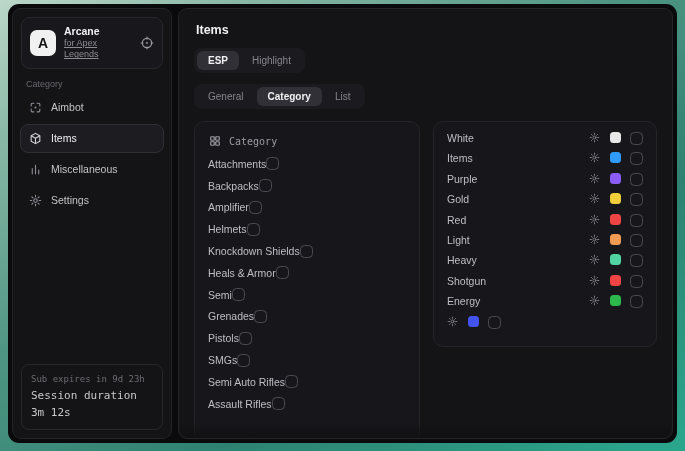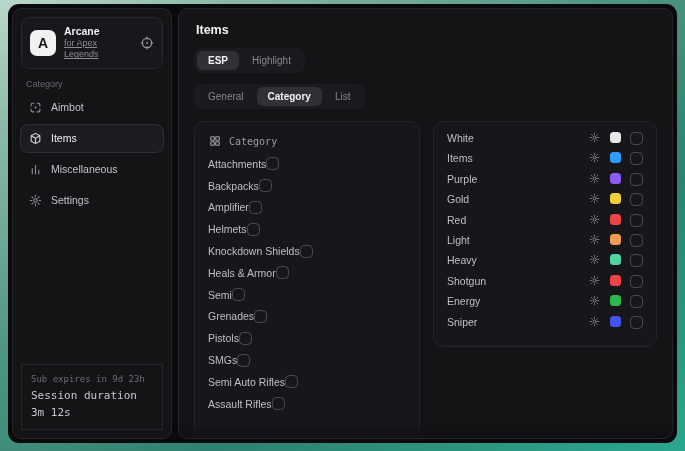--- a/index.html
+++ b/index.html
@@ -36,21 +36,21 @@
   .nav-item {
     margin:2px 7px; padding:7px 8px; border-radius:8px;
     display:flex; align-items:center; gap:9px;
     font-size:10.5px; color:#c3c3c8; border:1px solid transparent; cursor:default;
   }
   .nav-item .nico { color:#8f8f96; display:flex; }
   .nav-item.sel { background:#1d1d21; border-color:#2e2e34; color:#eeeef1; }
   .nav-item.sel .nico { color:#d4d4d8; }
   .side-footer {
     position:absolute; left:8px; right:8px; bottom:8px;
-    border:1px solid #27272c; border-radius:0; padding:8px 9px;
+    border:1px solid #27272c; border-radius:8px; padding:8px 9px;
     font-family:"DejaVu Sans Mono", monospace; line-height:1.55;
   }
   .foot1 { font-size:9px; color:#6c6c73; }
   .foot2 { font-size:11px; color:#c8c8cd; }
   
   .main {
     flex:1; background:#141417; border:1px solid #242429; border-radius:9px;
     padding:12px 15px; overflow:hidden; position:relative;
   }
   .page-title { font-size:12.5px; font-weight:bold; color:#f0f0f2; margin:2px 0 0 2px; }
@@ -359,21 +359,20 @@
       <svg width="11" height="11" viewBox="0 0 24 24" fill="none" stroke="currentColor" stroke-width="2" stroke-linecap="round">
         <circle cx="12" cy="12" r="3.2"></circle>
         <path d="M12 2.5v2.8M12 18.7v2.8M2.5 12h2.8M18.7 12h2.8M5.3 5.3l2 2M16.7 16.7l2 2M5.3 18.7l2-2M16.7 7.3l2-2"></path>
       </svg>
     </span>
     <span class="swatch" style="background: rgb(44, 184, 77);"></span>
     <span class="checkbox"></span>
   </div>
 
   <div class="rar-row">
-    <span class="rar-label">Sniper</span>
     <span class="rar-gear">
       <svg width="11" height="11" viewBox="0 0 24 24" fill="none" stroke="currentColor" stroke-width="2" stroke-linecap="round">
         <circle cx="12" cy="12" r="3.2"></circle>
         <path d="M12 2.5v2.8M12 18.7v2.8M2.5 12h2.8M18.7 12h2.8M5.3 5.3l2 2M16.7 16.7l2 2M5.3 18.7l2-2M16.7 7.3l2-2"></path>
       </svg>
     </span>
     <span class="swatch" style="background: rgb(67, 83, 240);"></span>
     <span class="checkbox"></span>
   </div>
 </div>

